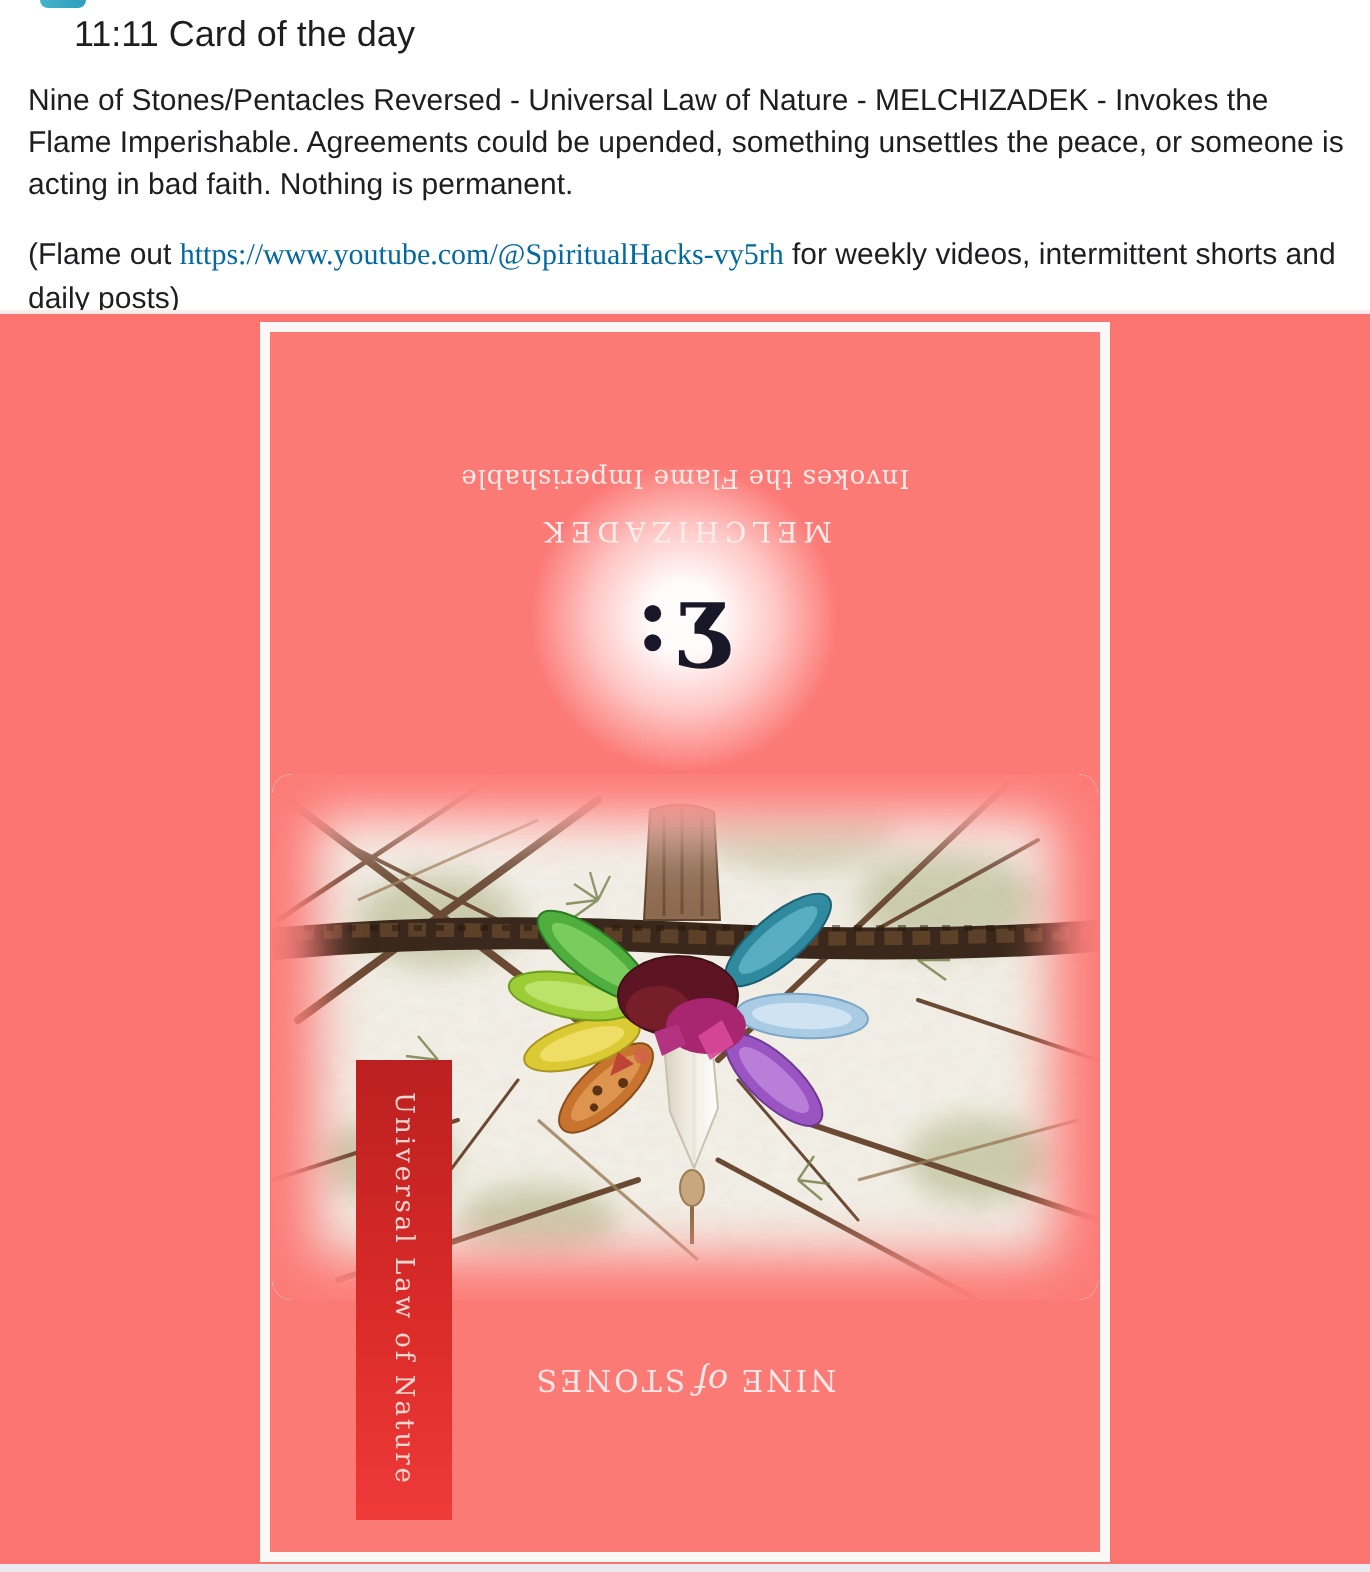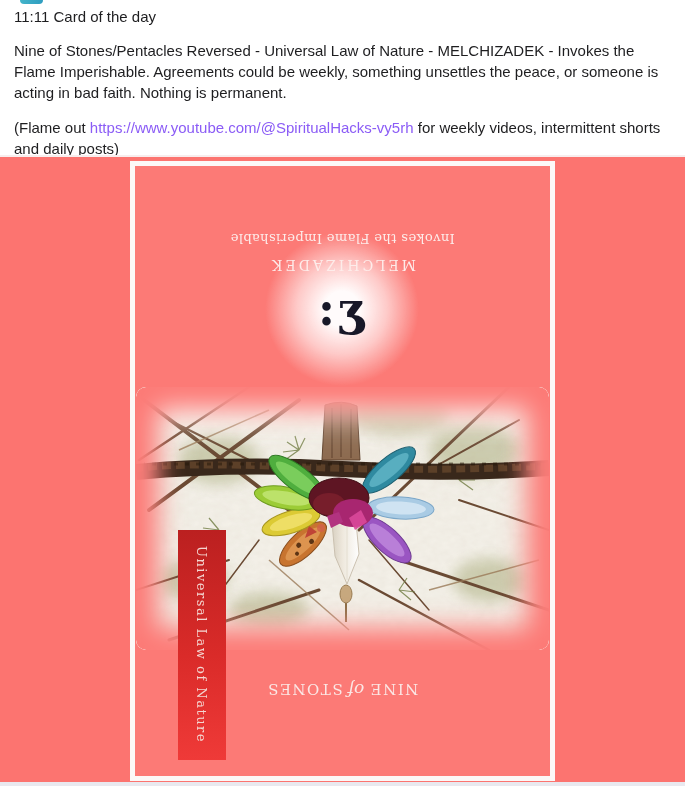--- a/index.html
+++ b/index.html
@@ -8,24 +8,24 @@
     position:relative; width:685px; height:786px; background:#ffffff;
     font-family:"Liberation Sans", sans-serif; overflow:hidden;
   }
   
   .avatar-frag {
     position:absolute; top:0; left:20px; width:23px; height:4px;
     border-radius:0 0 8px 8px;
     background:linear-gradient(90deg,#43b4c9,#2f9dc0);
   }
   .post-text { position:absolute; left:14px; top:7px; width:660px; color:#1e1e20; }
-  .post-title { font-size:15px; line-height:20px; margin-bottom:13px; }
+  .post-title { font-size:18px; line-height:20px; margin-bottom:13px;margin-left:23px; }
   .post-body  { font-size:15px; line-height:21px; margin-bottom:14px; }
   .post-linkline { font-size:15px; line-height:21px; }
-  .yt-link { color:#8b5cf6; text-decoration:none; cursor:pointer; }
+  .yt-link { color:#0369a1; text-decoration:none; cursor:pointer;font-family:Liberation Serif, serif; }
 
   
   .image-block {
     position:absolute; left:0; top:155px; width:685px; height:627px;
     background:#fc7470; border-top:2px solid #f8eded;
   }
   .card {
     position:absolute; left:130px; top:4px; width:425px; height:620px;
     background:#fc7a76; border:5px solid #fcf8f7;
   }
@@ -90,21 +90,21 @@
 </style>
 </head>
 <body>
 
 <div class="post">
 
   <div class="avatar-frag"></div>
 
   <div class="post-text">
     <div class="post-title">11:11 Card of the day</div>
-    <div class="post-body">Nine of Stones/Pentacles Reversed - Universal Law of Nature - MELCHIZADEK - Invokes the Flame Imperishable. Agreements could be weekly, something unsettles the peace, or someone is acting in bad faith. Nothing is permanent.</div>
+    <div class="post-body">Nine of Stones/Pentacles Reversed - Universal Law of Nature - MELCHIZADEK - Invokes the Flame Imperishable. Agreements could be upended, something unsettles the peace, or someone is acting in bad faith. Nothing is permanent.</div>
     <div class="post-linkline"><span>(Flame out </span><a class="yt-link">https://www.youtube.com/@SpiritualHacks-vy5rh</a><span> for weekly videos, intermittent shorts and daily posts)</span></div>
   </div>
 
   <div class="image-block">
     <div class="card">
       <div class="card-inner">
 
         <div class="card-title"><span>NINE</span><span class="of">of</span><span>STONES</span></div>
 
         <div class="nature-wrap">

